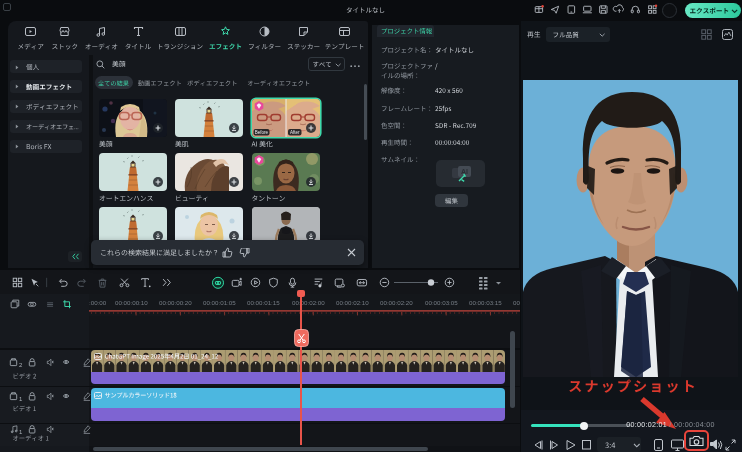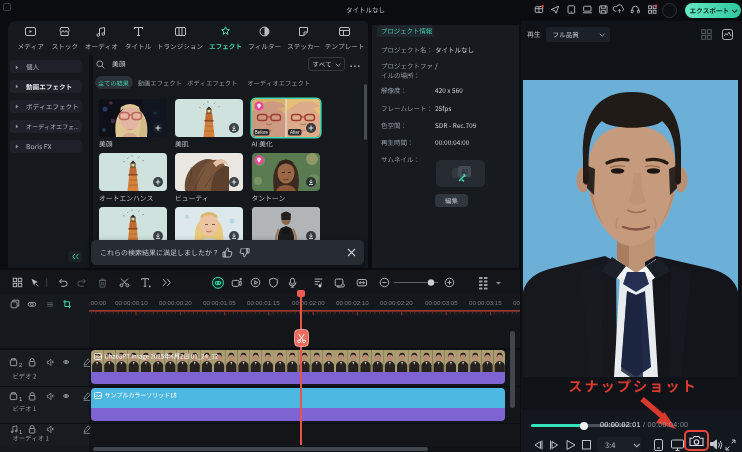--- a/index.html
+++ b/index.html
@@ -410,21 +410,21 @@
     <path d="M104 130q9 5 19 0" stroke="#9d7254" stroke-width="1.5" fill="none"></path>
     <path d="M100 147q13 5 26 0" stroke="#875546" stroke-width="2.4" fill="none" stroke-linecap="round"></path>
     <path d="M95 137q-3 7-1 12M131 137q3 7 1 12" stroke="#ad8064" stroke-width="1.4" fill="none" opacity="0.5"></path>
   </svg>
 <svg style="position:absolute;left:635px;top:396px;" width="50" height="38" viewBox="0 0 50 38">
     <path d="M7 3 27 20" stroke="#da392d" stroke-width="5.5"></path>
     <path d="M41 33 21 26.5 29.5 16z" fill="#da392d"></path>
   </svg>
 <div style="position:absolute;left:531px;top:424px;width:100px;height:3px;border-radius:2px;background:linear-gradient(90deg,#35e3bd 0 52px,#4a5057 52px)"></div>
 <div style="position:absolute;left:579.5px;top:421.5px;width:8px;height:8px;border-radius:50%;background:#f2f4f5"></div>
-<div style="position:absolute;left:600px;top:421px;width:141px;height:9px;font:7.1px 'Liberation Sans',sans-serif;color:#e8ebee;text-align:left;letter-spacing:0.3px">00:00:02:01<span style="color:#8a9097"> / 00:00:04:00</span></div>
+<div style="position:absolute;left:600px;top:421px;width:141px;height:9px;font:7.1px 'Liberation Sans',sans-serif;color:#e8ebee;text-align:center;letter-spacing:0.3px">00:00:02:01<span style="color:#8a9097"> / 00:00:04:00</span></div>
 <svg style="position:absolute;left:0px;top:439px;" width="742" height="13" viewBox="0 0 742 13">
     <g transform="translate(533,0)" fill="none" stroke="#bcc1c8" stroke-width="1">
       <path d="M9 1.5v9M7.5 2.5v7L2 6z"></path>
     </g>
     <g transform="translate(549,0)" fill="none" stroke="#bcc1c8" stroke-width="1">
       <path d="M1.5 1.5v9M3 2.5v7L8.5 6z"></path>
     </g>
     <g transform="translate(565,0)" fill="none" stroke="#bcc1c8" stroke-width="1">
       <path d="M2 1.5 10 6l-8 4.5z"></path>
     </g>

